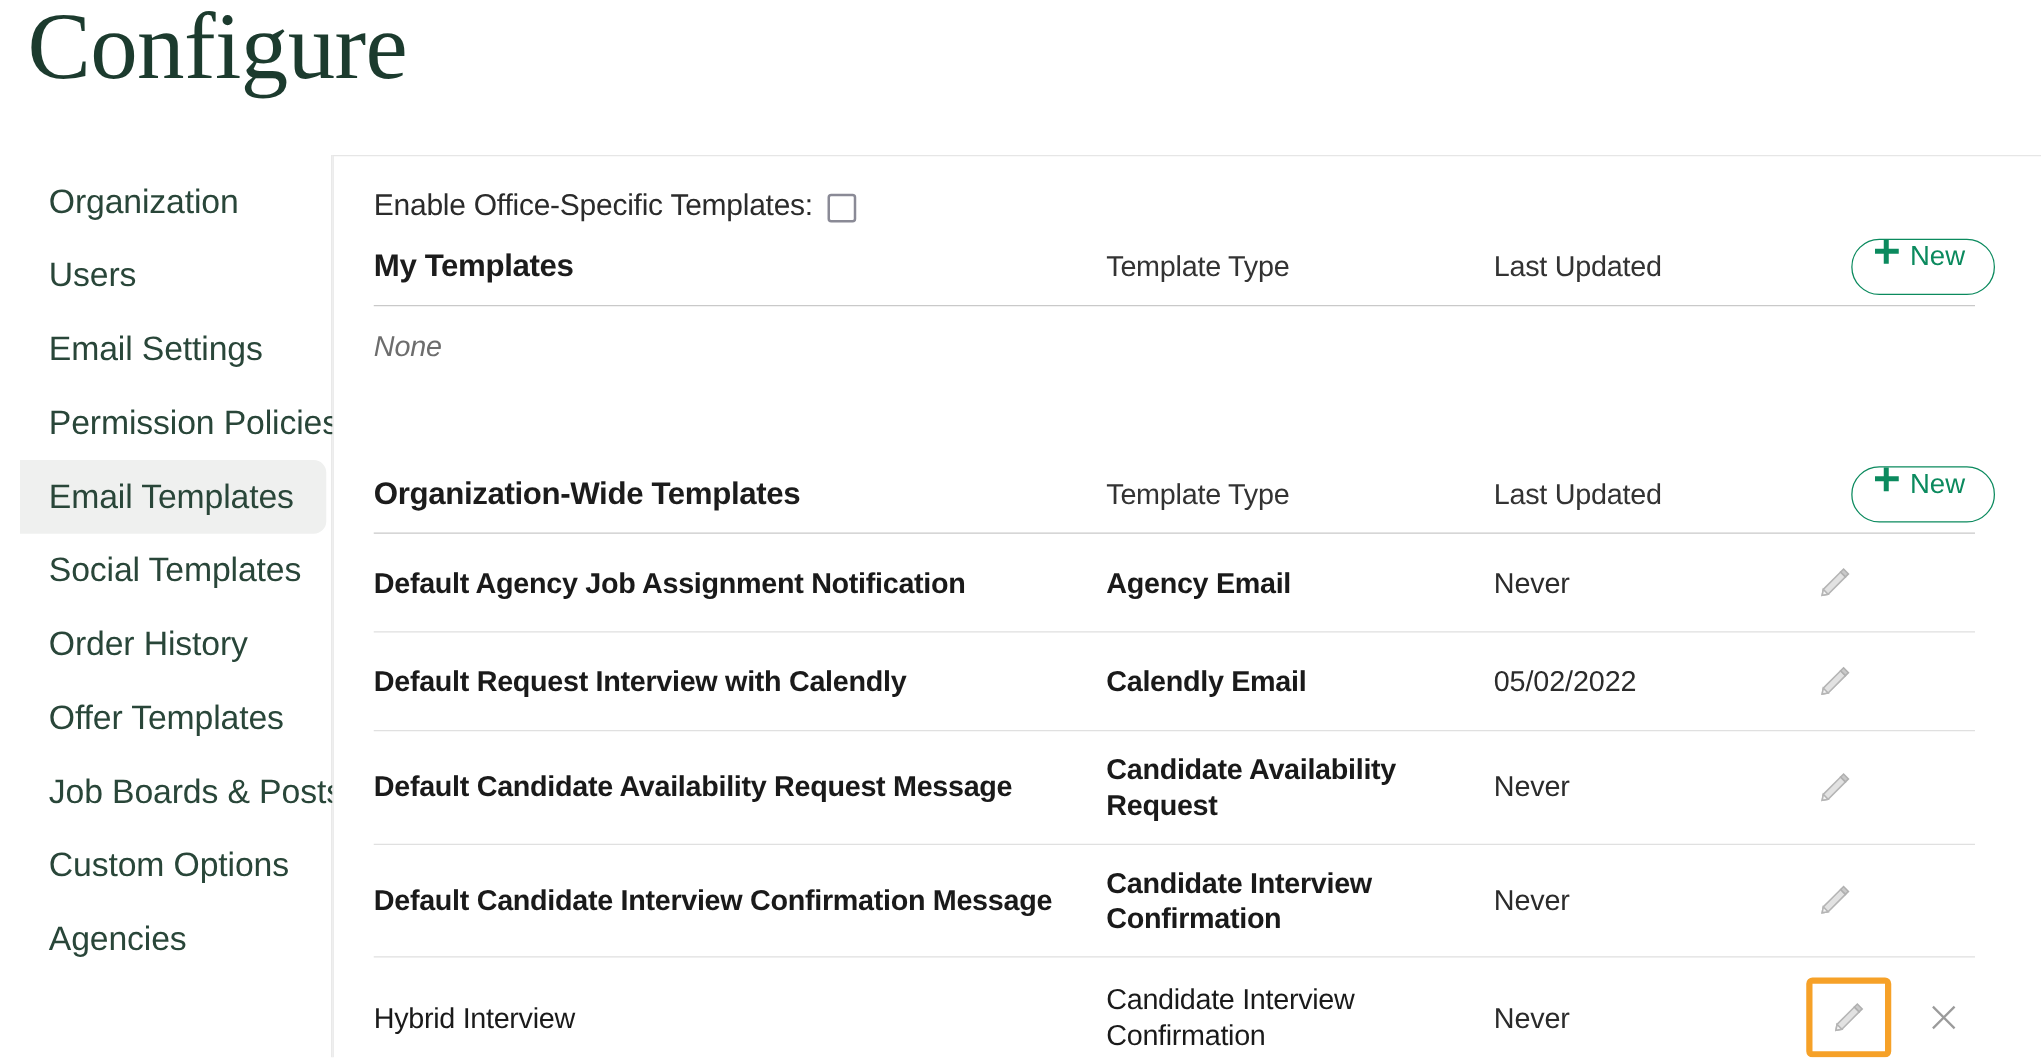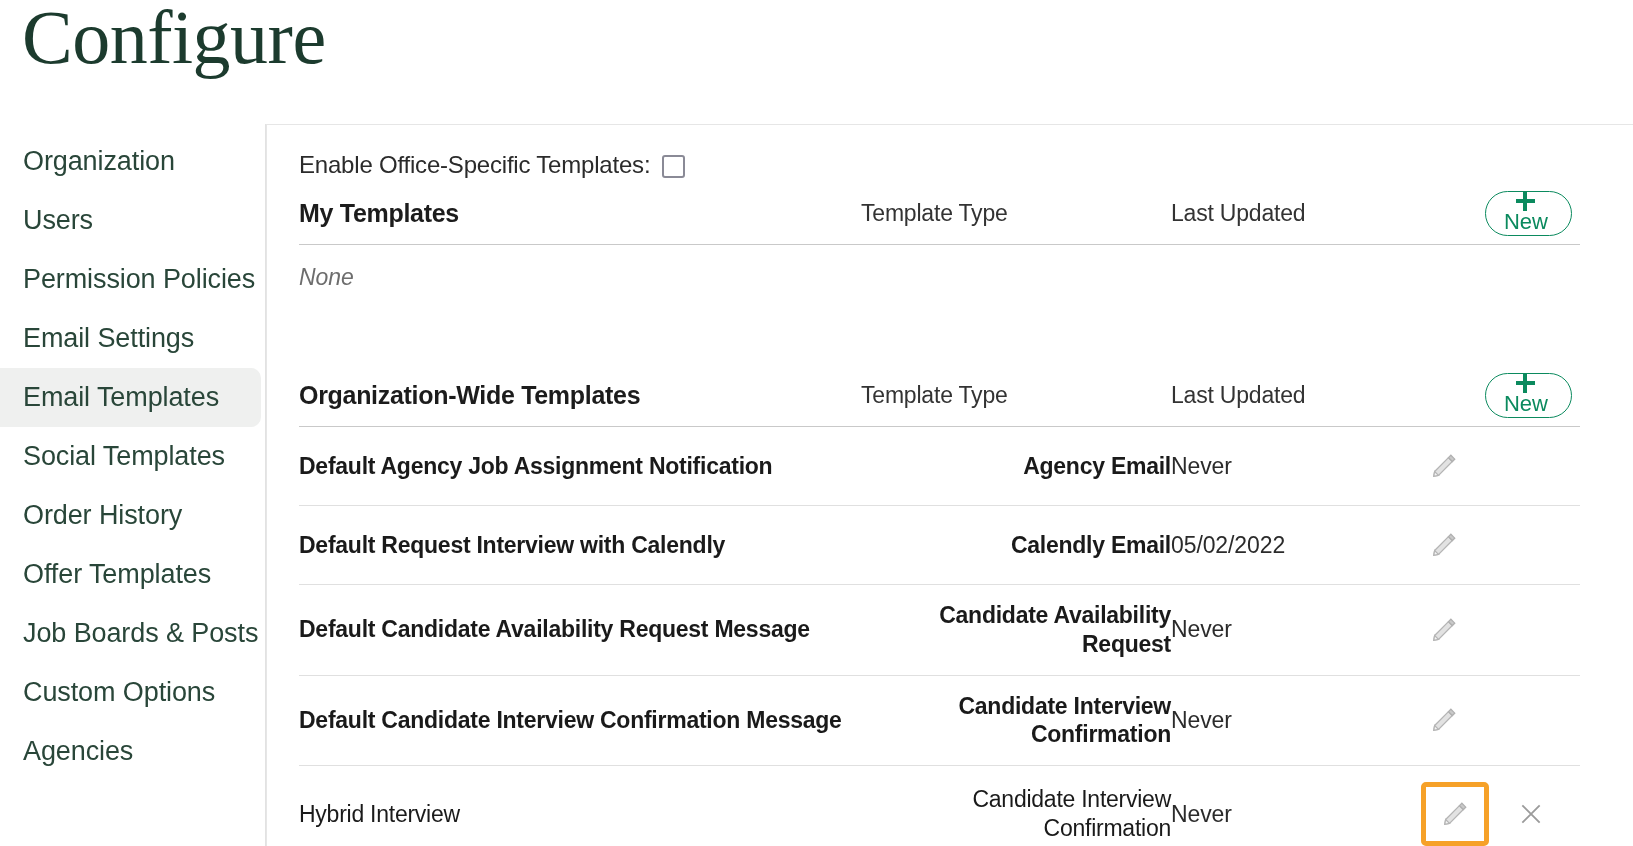--- a/index.html
+++ b/index.html
@@ -23,20 +23,21 @@
     letter-spacing: -0.5px;
     line-height: 1.2;
   }
 
   
   .sidebar {
     position: absolute;
     left: 0; top: 124px;
     width: 266px; height: 722px;
     border-right: 1px solid #e2e2e2;
+    padding-left: 16px;
   }
   .nav-list { position: relative; padding-top: 8px; }
   .nav-item {
     position: relative;
     height: 59px;
     display: flex;
     align-items: center;
     padding-left: 23px;
     margin-right: 4px;
     border-radius: 0 10px 10px 0;
@@ -91,21 +92,21 @@
   .trow {
     display: flex;
     align-items: center;
     border-bottom: 1px solid #e0e0e0;
     position: relative;
   }
   .trow.nodivider { border-bottom: none; }
   .trow.thick { border-bottom: 1px solid #c9c9c9; }
 
   .c-name   { width: 562px; flex: 0 0 562px; padding-right: 14px; }
-  .c-type   { width: 310px; flex: 0 0 310px; padding-right: 0; }
+  .c-type   { width: 310px; flex: 0 0 310px; padding-right: 26px; margin-left: 24px; }
   .c-date   { width: 250px; flex: 0 0 250px; }
   .c-action { width: 159px; flex: 0 0 159px; display: flex; align-items: center; justify-content: flex-start; gap: 22px; }
 
   .section-head { height: 62px; }
   .section-head .c-name {
     font-size: 25px;
     font-weight: 700;
     color: #1c1c1c;
     letter-spacing: -0.3px;
   }
@@ -113,34 +114,33 @@
   .section-head .c-date {
     font-size: 23px;
     font-weight: 400;
     color: #333333;
     letter-spacing: -0.2px;
   }
   .section-head .c-action { justify-content: flex-end; padding-right: 8px; }
 
   .btn-new {
     display: inline-flex;
-    align-items: center;
+    align-items: flex-start;
     justify-content: center;
     gap: 9px;
     height: 45px;
     padding: 0 23px 0 18px;
     border: 1.6px solid #0b8a5e;
     border-radius: 999px;
     background: #fff;
     color: #0b8a5e;
     font-size: 22px;
     font-family: "Liberation Sans", sans-serif;
     cursor: pointer;
     white-space: nowrap;
-    flex-direction: column;
   }
   .plus-ico {
     display: inline-block;
     position: relative;
     width: 19px; height: 19px;
   }
   .plus-ico::before, .plus-ico::after {
     content: ""; position: absolute; background: #0b8a5e;
   }
   .plus-ico::before { left: 0; top: 7px; width: 19px; height: 4px; }
@@ -161,21 +161,20 @@
     font-size: 23px;
     color: #1a1a1a;
     letter-spacing: -0.25px;
     line-height: 1.25;
   }
   .data-row .c-type {
     font-size: 23px;
     color: #1a1a1a;
     letter-spacing: -0.25px;
     line-height: 1.25;
-    text-align: right;
   }
   .data-row .c-date {
     font-size: 23px;
     color: #2b2b2b;
     letter-spacing: -0.1px;
   }
   .data-row.bold .c-name,
   .data-row.bold .c-type { font-weight: 700; }
 
   
@@ -212,24 +211,24 @@
 
   <nav class="sidebar">
     <div class="nav-list">
         <div class="nav-item">
           <span class="label">Organization</span>
         </div>
         <div class="nav-item">
           <span class="label">Users</span>
         </div>
         <div class="nav-item">
+          <span class="label">Email Settings</span>
+        </div>
+        <div class="nav-item">
           <span class="label">Permission Policies</span>
-        </div>
-        <div class="nav-item">
-          <span class="label">Email Settings</span>
         </div>
         <div class="nav-item active">
           <span class="label">Email Templates</span>
         </div>
         <div class="nav-item">
           <span class="label">Social Templates</span>
         </div>
         <div class="nav-item">
           <span class="label">Order History</span>
         </div>

